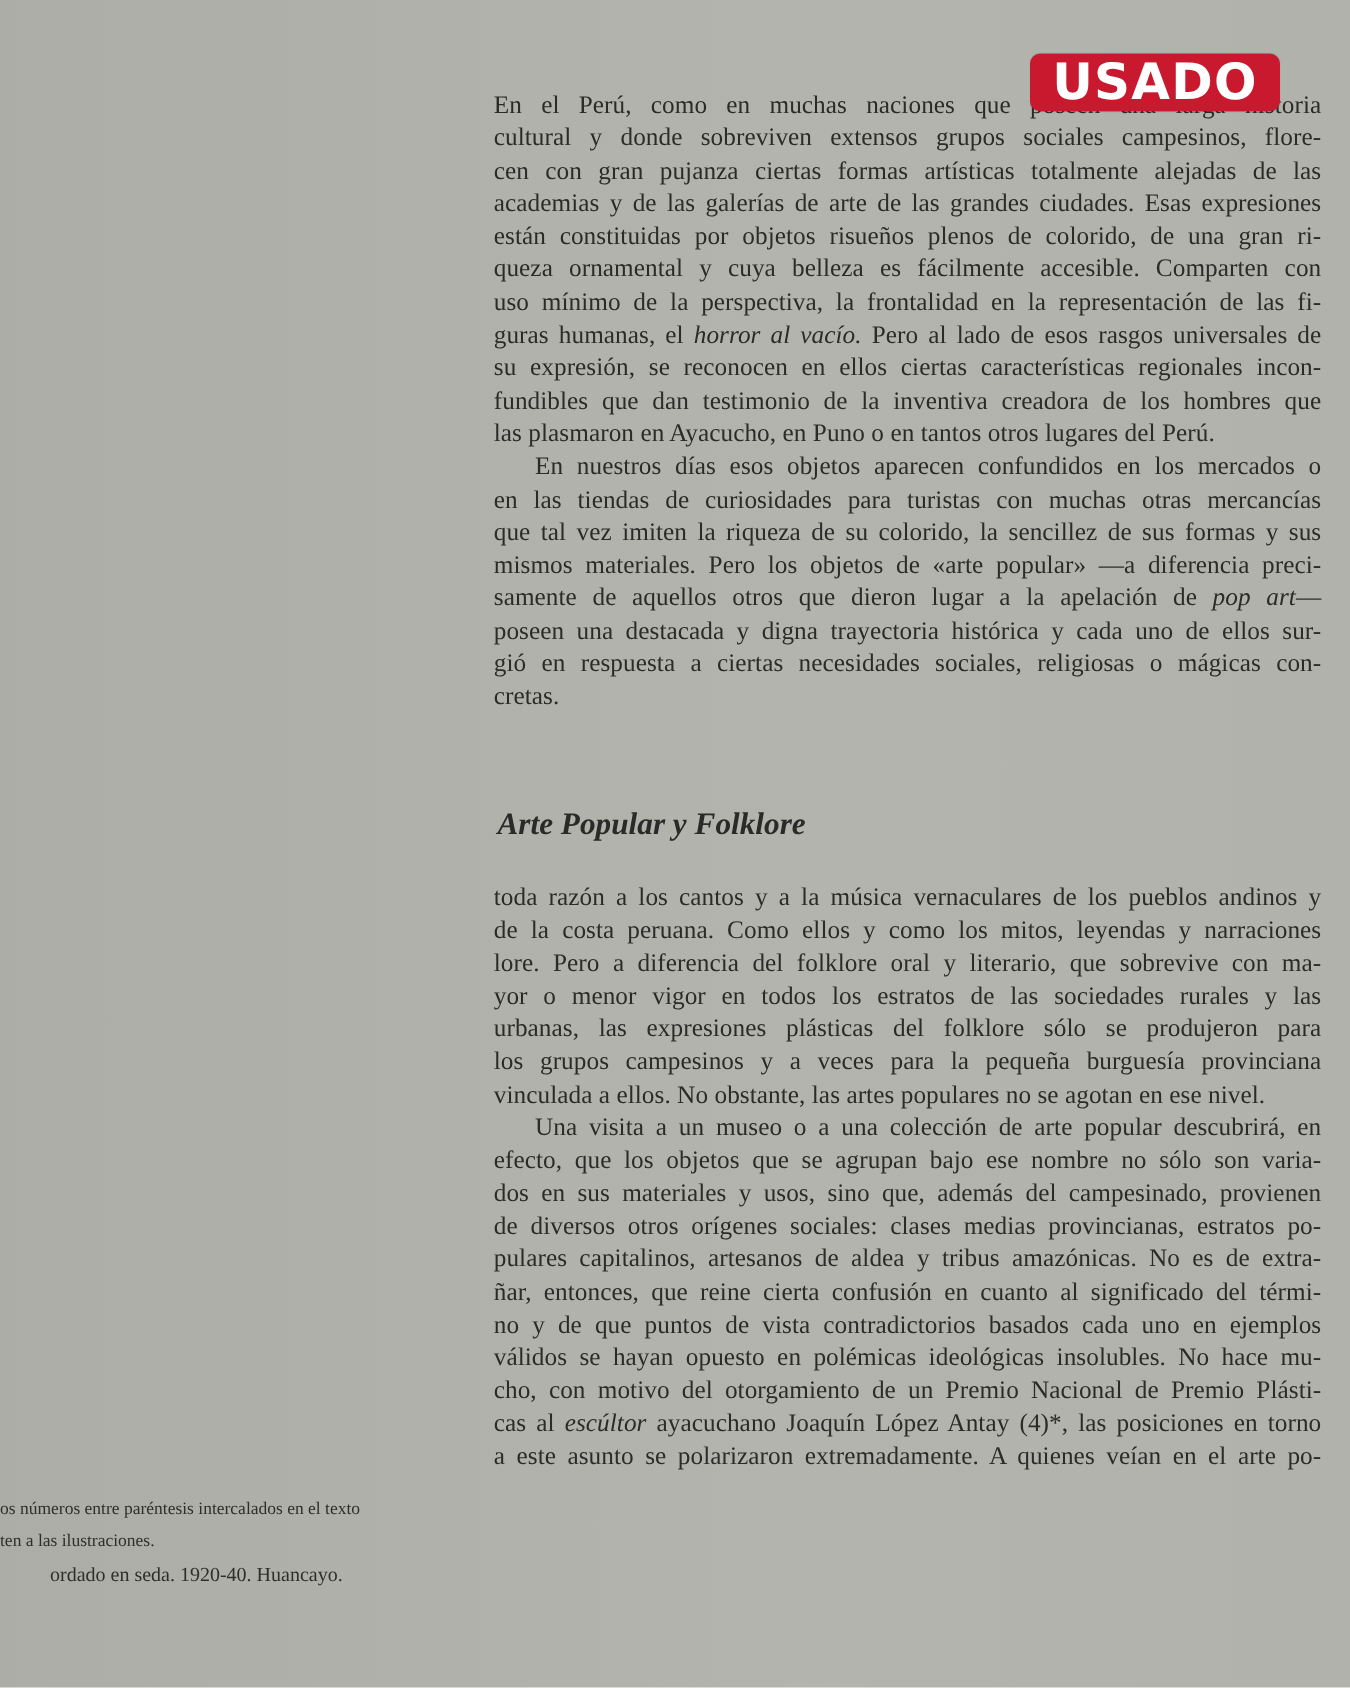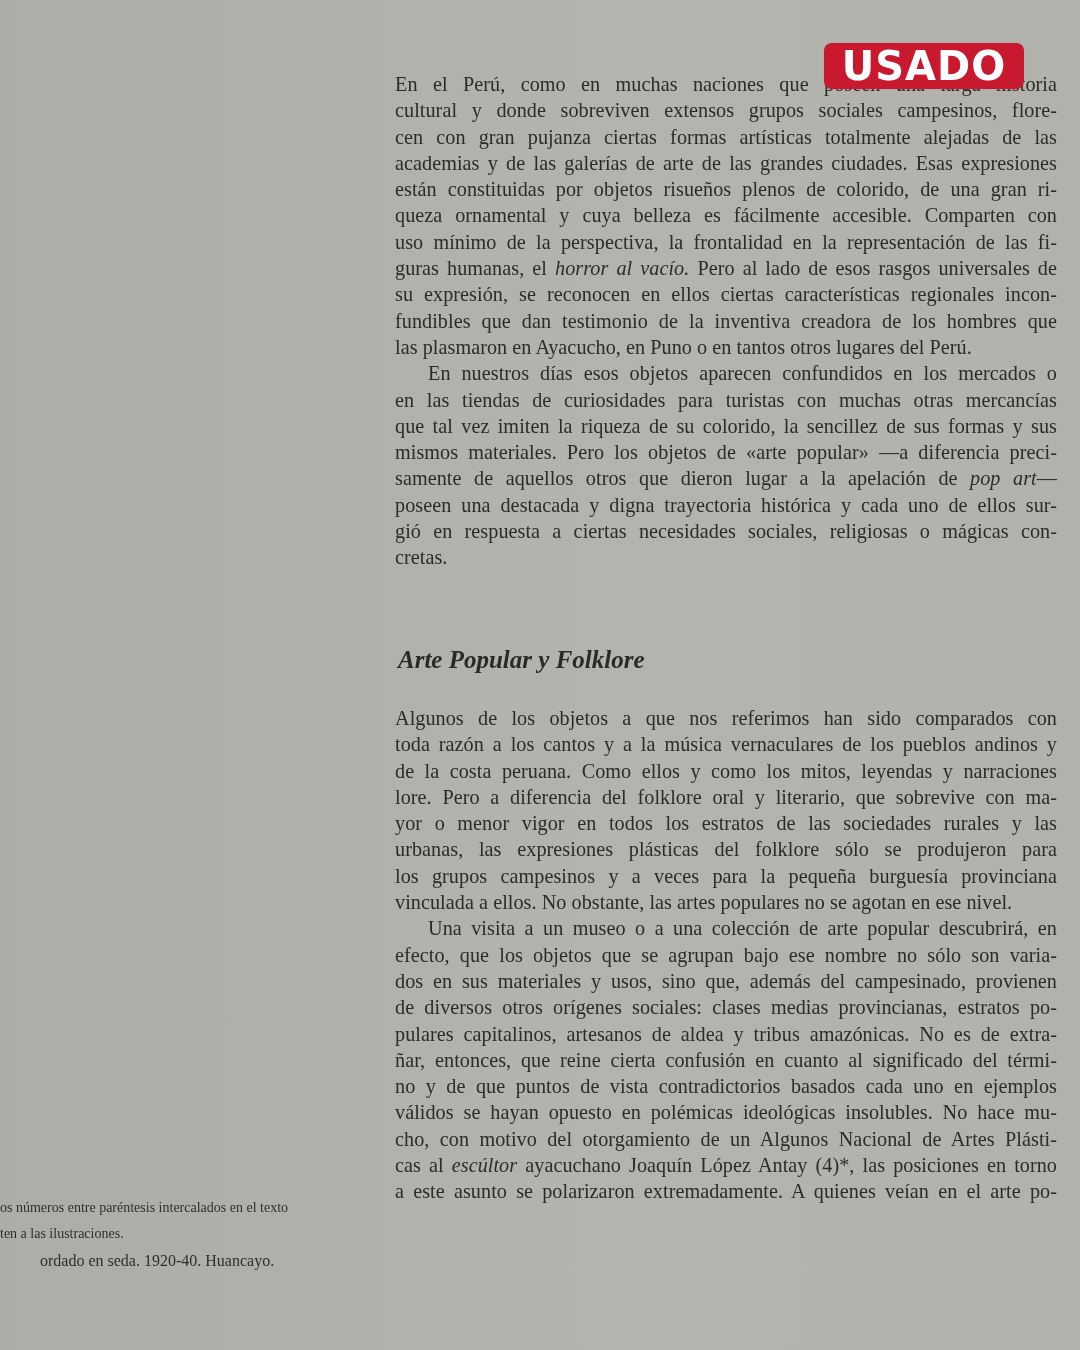--- a/index.html
+++ b/index.html
@@ -119,37 +119,36 @@
     <span class="line">mismos materiales. Pero los objetos de «arte popular» —a diferencia preci-</span>
     <span class="line"><span>samente de aquellos otros que dieron lugar a la apelación de </span><span class="ital">pop art</span><span>—</span></span>
     <span class="line">poseen una destacada y digna trayectoria histórica y cada uno de ellos sur-</span>
     <span class="line">gió en respuesta a ciertas necesidades sociales, religiosas o mágicas con-</span>
     <span class="line last">cretas.</span>
   </div>
 
   <div class="heading">Arte Popular y Folklore</div>
 
   <div class="text-column section2">
-    <span class="line">Algunos de los objetos a que nos referimos han sido comparados con</span>
     <span class="line">toda razón a los cantos y a la música vernaculares de los pueblos andinos y</span>
     <span class="line">de la costa peruana. Como ellos y como los mitos, leyendas y narraciones</span>
     <span class="line">lore. Pero a diferencia del folklore oral y literario, que sobrevive con ma-</span>
     <span class="line">yor o menor vigor en todos los estratos de las sociedades rurales y las</span>
     <span class="line">urbanas, las expresiones plásticas del folklore sólo se produjeron para</span>
     <span class="line">los grupos campesinos y a veces para la pequeña burguesía provinciana</span>
     <span class="line last">vinculada a ellos. No obstante, las artes populares no se agotan en ese nivel.</span>
     <span class="line indent">Una visita a un museo o a una colección de arte popular descubrirá, en</span>
     <span class="line">efecto, que los objetos que se agrupan bajo ese nombre no sólo son varia-</span>
     <span class="line">dos en sus materiales y usos, sino que, además del campesinado, provienen</span>
     <span class="line">de diversos otros orígenes sociales: clases medias provincianas, estratos po-</span>
     <span class="line">pulares capitalinos, artesanos de aldea y tribus amazónicas. No es de extra-</span>
     <span class="line">ñar, entonces, que reine cierta confusión en cuanto al significado del térmi-</span>
     <span class="line">no y de que puntos de vista contradictorios basados cada uno en ejemplos</span>
     <span class="line">válidos se hayan opuesto en polémicas ideológicas insolubles. No hace mu-</span>
-    <span class="line">cho, con motivo del otorgamiento de un Algunos Nacional de Artes Plásti-</span>
+    <span class="line">cho, con motivo del otorgamiento de un Premio Nacional de Premio Plásti-</span>
     <span class="line"><span>cas al </span><span class="ital">escúltor</span><span> ayacuchano Joaquín López Antay (4)*, las posiciones en torno</span></span>
     <span class="line">a este asunto se polarizaron extremadamente. A quienes veían en el arte po-</span>
   </div>
 
   <div class="sidenote">
     <span class="note-line small">os números entre paréntesis intercalados en el texto</span>
     <span class="note-line small">ten a las ilustraciones.</span>
     <span class="note-line caption">ordado en seda. 1920-40. Huancayo.</span>
   </div>
 

